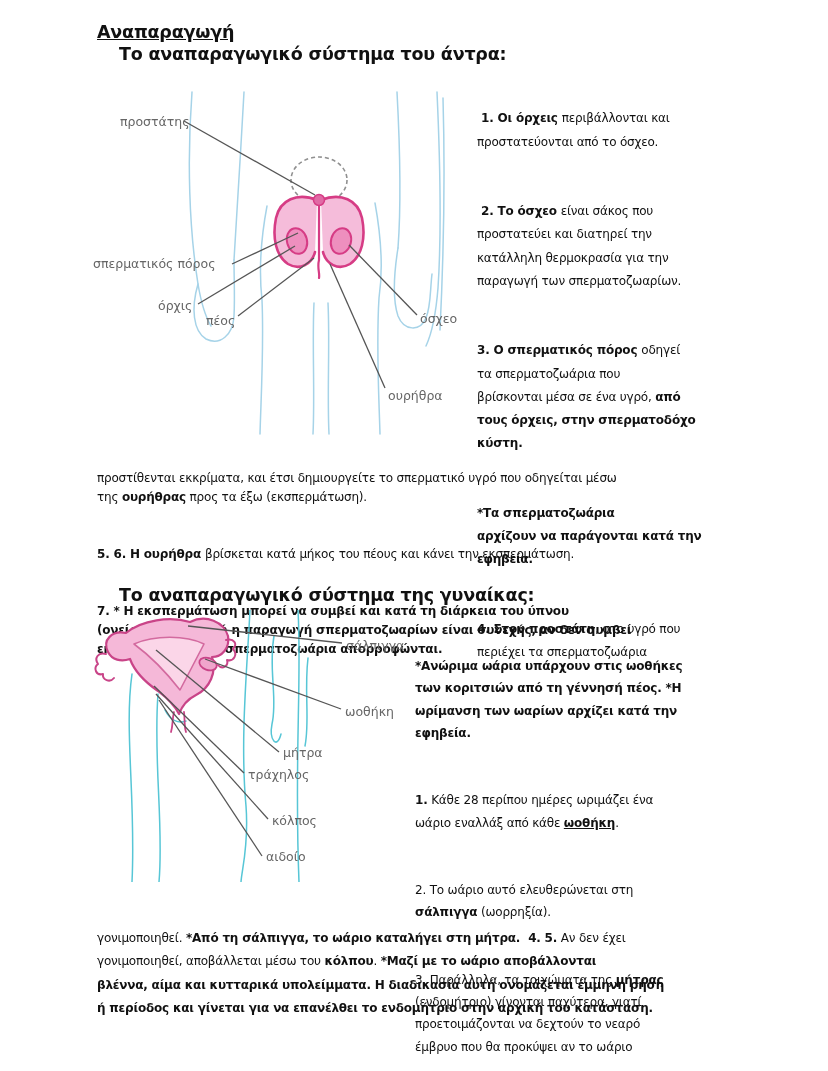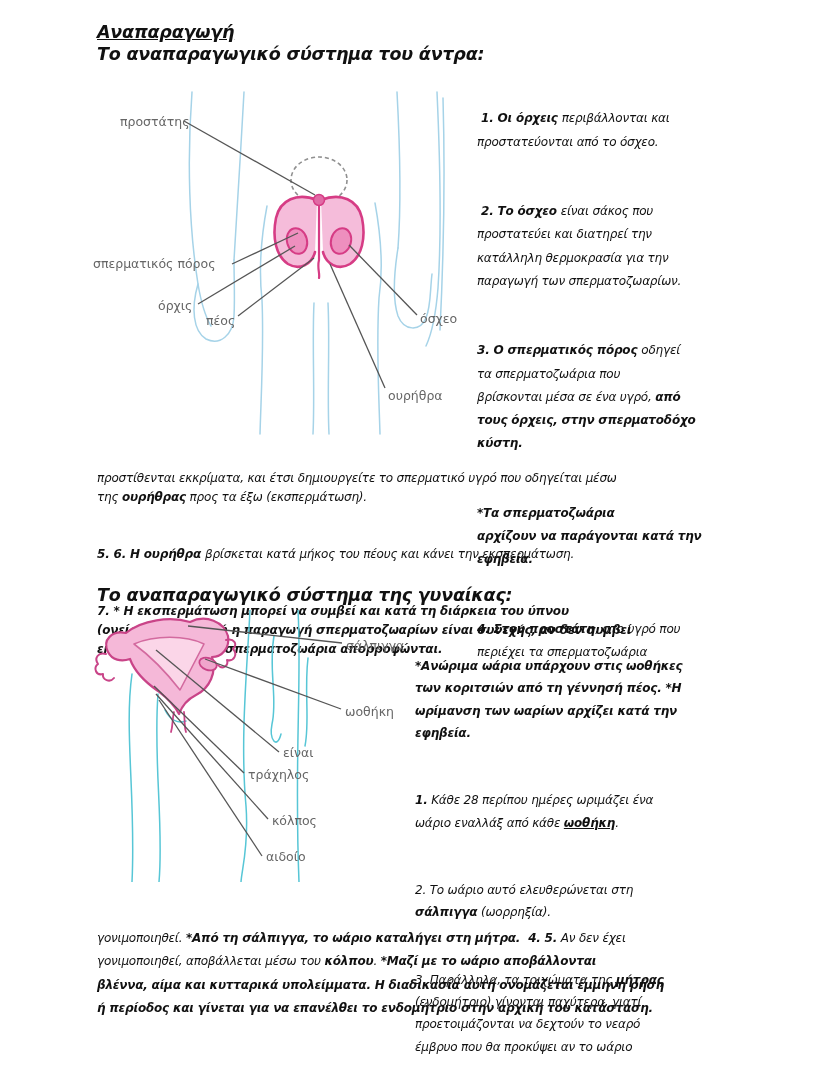--- a/index.html
+++ b/index.html
@@ -1,23 +1,23 @@
 <!DOCTYPE html>
 <html><head>
 <meta charset="utf-8">
 <style>
   html,body{margin:0;padding:0;}
   body{
     width:828px;height:1071px;background:#ffffff;
     font-family:"DejaVu Sans", sans-serif;color:#111111;
   }
   .page{position:relative;width:828px;height:1071px;overflow:hidden;background:#ffffff;}
-  .abs{position:absolute;font-style:italic;}
+  .abs{position:absolute;}
   .doc-title{font-weight:bold;text-decoration:underline;font-size:17.5px;letter-spacing:-0.2px;}
-  .section-heading{font-weight:bold;font-size:17.5px;letter-spacing:-0.2px;}
+  .section-heading{font-weight:bold;font-size:17.5px;letter-spacing:-0.2px;margin-left:22px;}
   .txt{white-space:pre-wrap;font-size:12px;letter-spacing:-0.2px;}
   .txt .b,.b{font-weight:bold;}
   .u{text-decoration:underline;}
   .diagram{position:absolute;}
   .diagram svg{position:absolute;left:0;top:0;}
   .dlabel{
     position:absolute;font-size:12.5px;color:#666666;
     letter-spacing:0;white-space:nowrap;line-height:14px;text-align:center;
   }
 </style>
@@ -130,21 +130,21 @@
         <line x1="250" y1="33" x2="96" y2="16"></line>
         <line x1="249" y1="99" x2="113" y2="49"></line>
         <line x1="187" y1="142" x2="64" y2="40"></line>
         <line x1="152" y1="163" x2="62" y2="76"></line>
         <line x1="176" y1="209" x2="64" y2="84"></line>
         <line x1="170" y1="246" x2="67" y2="90"></line>
       </g>
     </svg>
     <span class="dlabel" style="left:254px;top:29px">σάλπιγγα</span>
     <span class="dlabel" style="left:253px;top:95px">ωοθήκη</span>
-    <span class="dlabel" style="left:191px;top:136px">είναι</span>
+    <span class="dlabel" style="left:191px;top:136px">μήτρα</span>
     <span class="dlabel" style="left:156px;top:158px">τράχηλος</span>
     <span class="dlabel" style="left:180px;top:204px">κόλπος</span>
     <span class="dlabel" style="left:174px;top:240px">αιδοίο</span>
   </div>
 
   <div class="abs txt" style="left:415px;top:610px;width:402px;line-height:22.4px">
     <div><span class="b">*Ανώριμα ωάρια υπάρχουν στις ωοθήκες
 των κοριτσιών από τη γέννησή πέος. *Η
 ωρίμανση των ωαρίων αρχίζει κατά την
 εφηβεία.</span></div>

